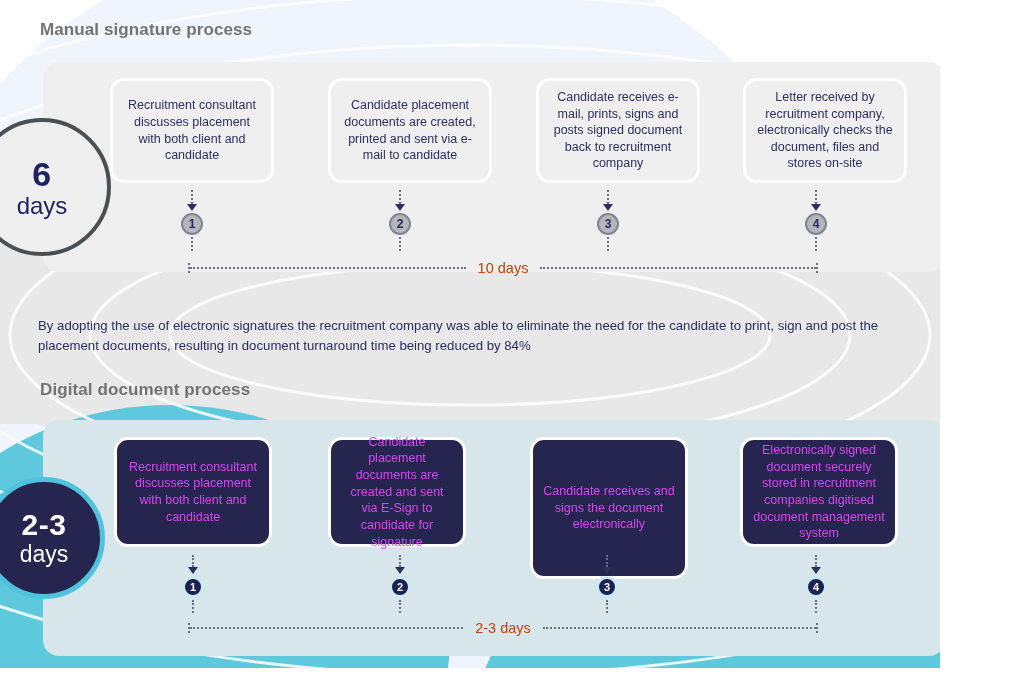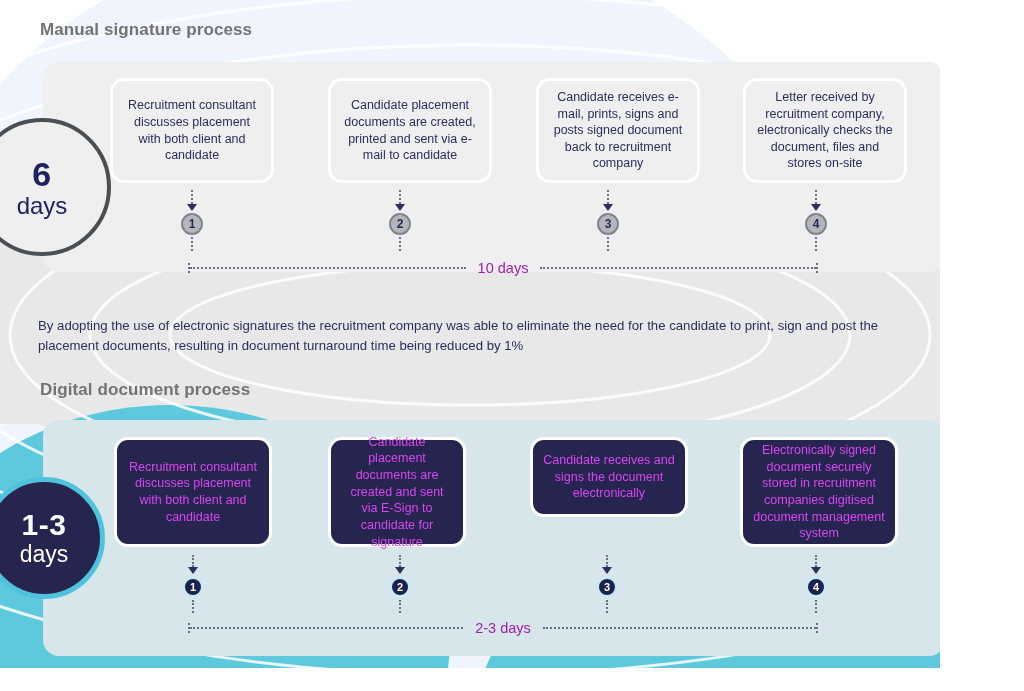--- a/index.html
+++ b/index.html
@@ -123,21 +123,21 @@
     display:flex;align-items:center;justify-content:center;
     font-size:12px;font-weight:bold;box-sizing:border-box;
   }
   .marker.grey{background:#b6b6b6;border:2px solid #7f8394;color:#1e2a6b;}
   .marker.navy{background:#1b2252;border:3px solid #cbeaf4;color:#ffffff;font-size:11px;}
 
   
   .timeline{position:absolute;height:18px;display:flex;align-items:center;}
   .tl-line{flex:1;border-top:2px dotted #6a6f86;height:0;}
   .tl-label{
-    padding:0 12px;color:#a21caf;font-size:14.5px;white-space:nowrap;
+    padding:0 12px;color:#c2410c;font-size:14.5px;white-space:nowrap;
   }
   .tl-tick{width:0;height:10px;border-left:2px dotted #6a6f86;}
 
   
   #summary{
     position:absolute;left:88px;top:326px;width:890px;
     color:#2a2f5e;font-size:13.2px;line-height:1.55;
   }
 </style>
 </head>
@@ -214,36 +214,36 @@
     </div>
 
     <div class="timeline" style="left:238px;top:269px;width:630px;">
       <div class="tl-tick"></div>
       <div class="tl-line"></div>
       <div class="tl-label">10 days</div>
       <div class="tl-line"></div>
       <div class="tl-tick"></div>
     </div>
 
-    <div id="summary">By adopting the use of electronic signatures the recruitment company was able to eliminate the need for the candidate to print, sign and post the placement documents, resulting in document turnaround time being reduced by 1%</div>
+    <div id="summary">By adopting the use of electronic signatures the recruitment company was able to eliminate the need for the candidate to print, sign and post the placement documents, resulting in document turnaround time being reduced by 84%</div>
 
     <div class="section-title" id="title-digital">Digital document process</div>
 
     <div class="day-badge" id="badge-23">
-      <span class="num">1-3</span>
+      <span class="num">2-3</span>
       <span class="unit">days</span>
     </div>
 
     <div class="step-card dark" style="left:164px;top:447px;width:158px;height:110px;">
       <span>Recruitment consultant discusses placement with both client and candidate</span>
     </div>
     <div class="step-card dark" style="left:378px;top:447px;width:138px;height:110px;">
       <span>Candidate placement documents are created and sent via E-Sign to candidate for signature</span>
     </div>
-    <div class="step-card dark" style="left:580px;top:447px;width:158px;height:80px;">
+    <div class="step-card dark" style="left:580px;top:447px;width:158px;height:142px;">
       <span>Candidate receives and signs the document electronically</span>
     </div>
     <div class="step-card dark" style="left:790px;top:447px;width:158px;height:110px;">
       <span>Electronically signed document securely stored in recruitment companies digitised document management system</span>
     </div>
 
     <div class="connector" style="left:223px;top:565px;height:62px;">
       <div class="dots-v" style="top:0;height:12px;"></div>
       <div class="arrow-down" style="top:12px;"></div>
       <div class="marker navy" style="top:21px;">1</div>

